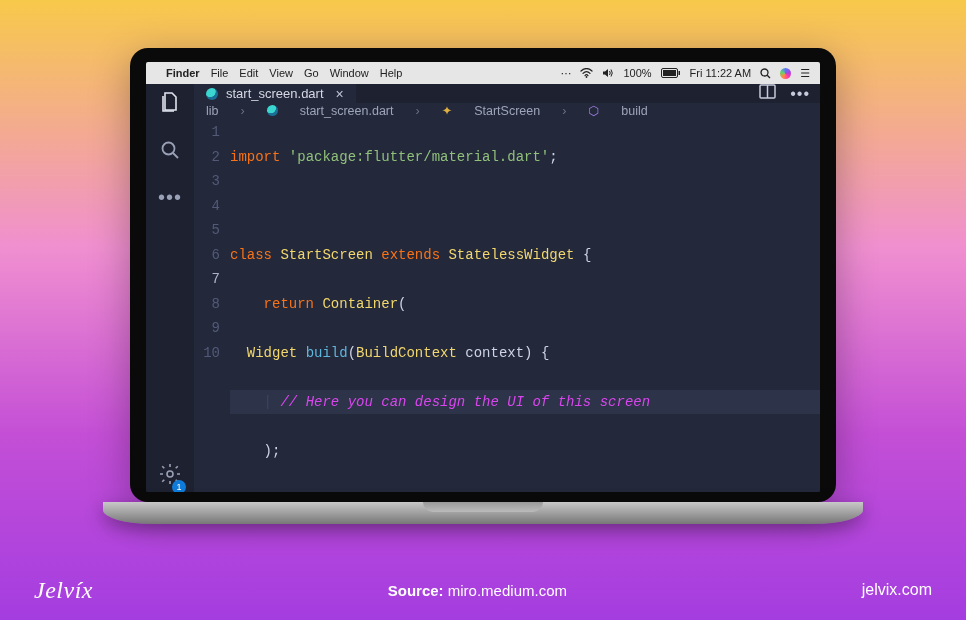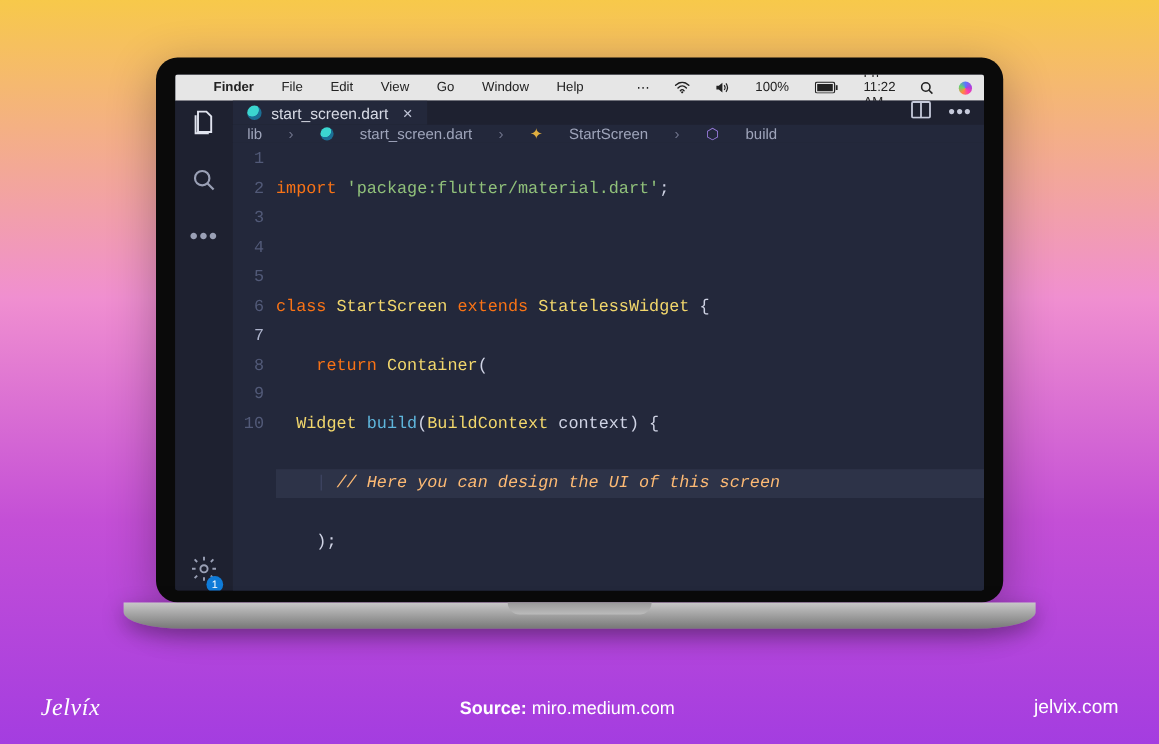--- a/index.html
+++ b/index.html
@@ -5,21 +5,21 @@
 * { margin:0; padding:0; box-sizing:border-box; }
 body { width:966px; height:620px; overflow:hidden; font-family:-apple-system,BlinkMacSystemFont,"Segoe UI",Arial,sans-serif; }
 .bg { width:966px; height:620px; background:linear-gradient(180deg,#f7c94a 0%,#f08fd0 40%,#c44fd6 70%,#a43de0 100%); position:relative; }
 .laptop { position:absolute; left:130px; top:48px; width:706px; height:480px; }
 .screen-frame { width:706px; height:454px; background:#0a0a0a; border-radius:18px; padding:14px 16px 10px; box-shadow:0 10px 40px rgba(0,0,0,.3); }
 .screen { width:100%; height:100%; background:#1c2030; border-radius:2px; overflow:hidden; display:flex; flex-direction:column; }
 .laptop-base { width:760px; height:22px; margin-left:-27px; background:linear-gradient(180deg,#c8c8c8,#777); border-radius:0 0 50px 50px/0 0 14px 14px; box-shadow:0 6px 18px rgba(0,0,0,.35); position:relative; }
 .laptop-base::before { content:""; position:absolute; left:50%; top:0; transform:translateX(-50%); width:120px; height:10px; background:linear-gradient(180deg,#999,#bbb); border-radius:0 0 10px 10px; }
 
 
-.macbar { height:22px; background:#e6e6e6; display:flex; align-items:center; padding:0 10px; font-size:11px; color:#222;gap:12px; }
+.macbar { height:22px; background:#e6e6e6; display:flex; align-items:center; padding:0 10px; font-size:11px; color:#222; }
 .macbar .apple { font-size:13px; margin-right:10px; }
 .macbar .mitem { margin-right:11px; }
 .macbar .spacer { flex:1; }
 .macbar .ricon { margin-left:9px; font-size:11px; display:inline-flex; align-items:center; }
 
 
 .vsbody { flex:1; display:flex; background:#1e2130; min-height:0; }
 .activity { width:48px; background:#1e2130; display:flex; flex-direction:column; align-items:center; padding-top:6px; gap:18px; color:#9aa0b5; font-size:22px; }
 .activity .spacer { flex:1; }
 .activity .gear { position:relative; font-size:22px; }
@@ -45,26 +45,26 @@
 .gutter { width:36px; text-align:right; color:#525a78; padding-right:10px; user-select:none; }
 .lines { flex:1; white-space:pre; color:#cfd3e4; position:relative; }
 .ln7 { background:rgba(120,130,170,.12); }
 .tok-kw { color:#f97316; }
 .tok-cls { color:#f2d76c; }
 .tok-type { color:#f2d76c; }
 .tok-func { color:#5fb6dc; }
 .tok-str { color:#90c07a;text-align:right; }
 .tok-ann { color:#5fb6dc; }
 .tok-punc { color:#cfd3e4; }
-.tok-comment { color:#fdba74; font-style:italic;margin-top:40px; }
+.tok-comment { color:#d946ef; font-style:italic;margin-top:40px; }
 .tok-var { color:#cfd3e4; }
 .guide { color:#3d4460; }
 
 .footer { position:absolute; left:0; right:0; bottom:0; height:60px; display:flex; align-items:center; justify-content:space-between; padding:0 34px; color:#fff; font-size:16px; }
-.footer .brand { font-family:Georgia,serif; font-style:italic; font-size:20px; letter-spacing:.5px; }
+.footer .brand { font-family:Georgia,serif; font-style:italic; font-size:24px; letter-spacing:.5px; }
 .footer .src { font-size:15px; }
 .footer .src b { font-weight:600; }
 </style>
 </head>
 <body>
 
 <div class="bg">
   <div class="laptop">
     <div class="screen-frame">
       <div class="screen">

